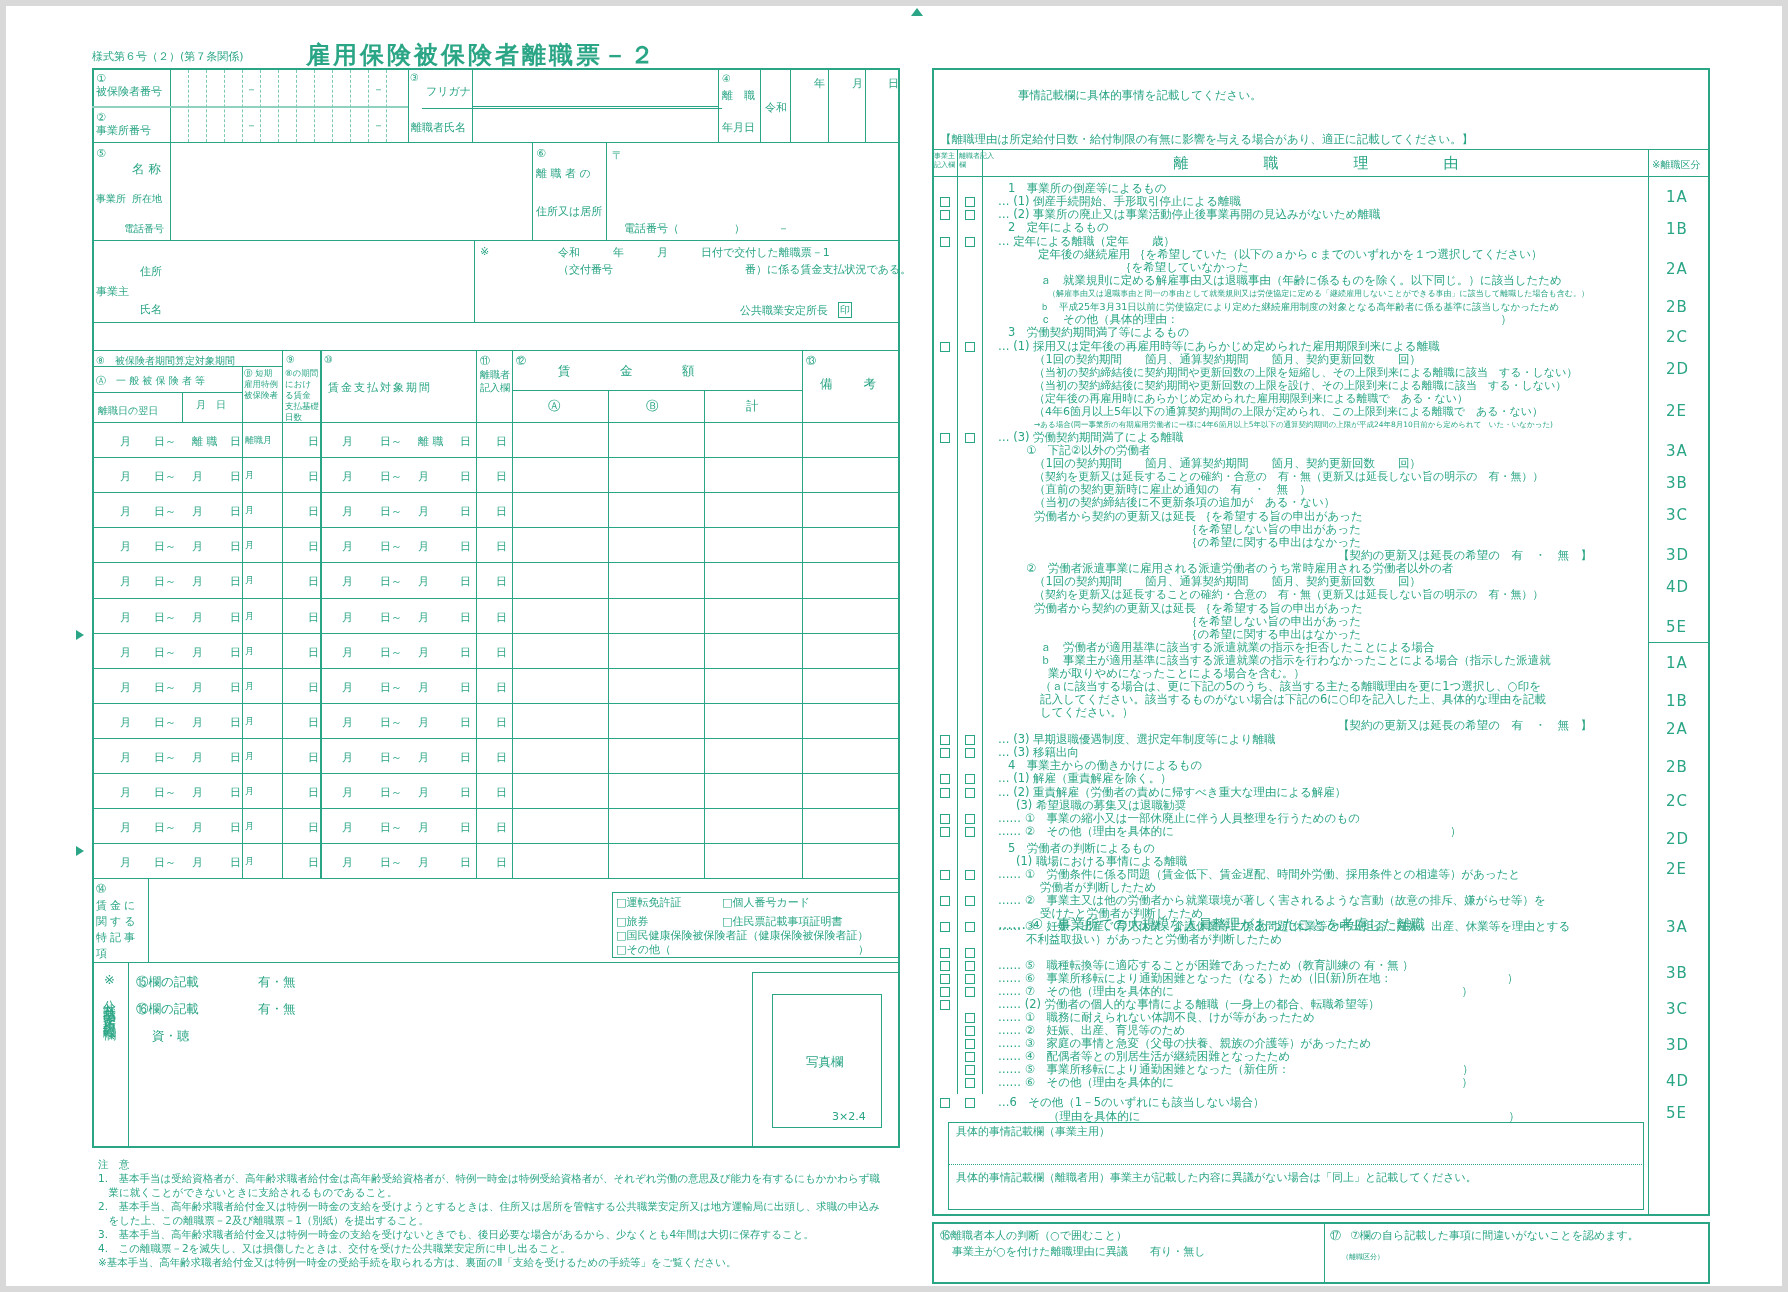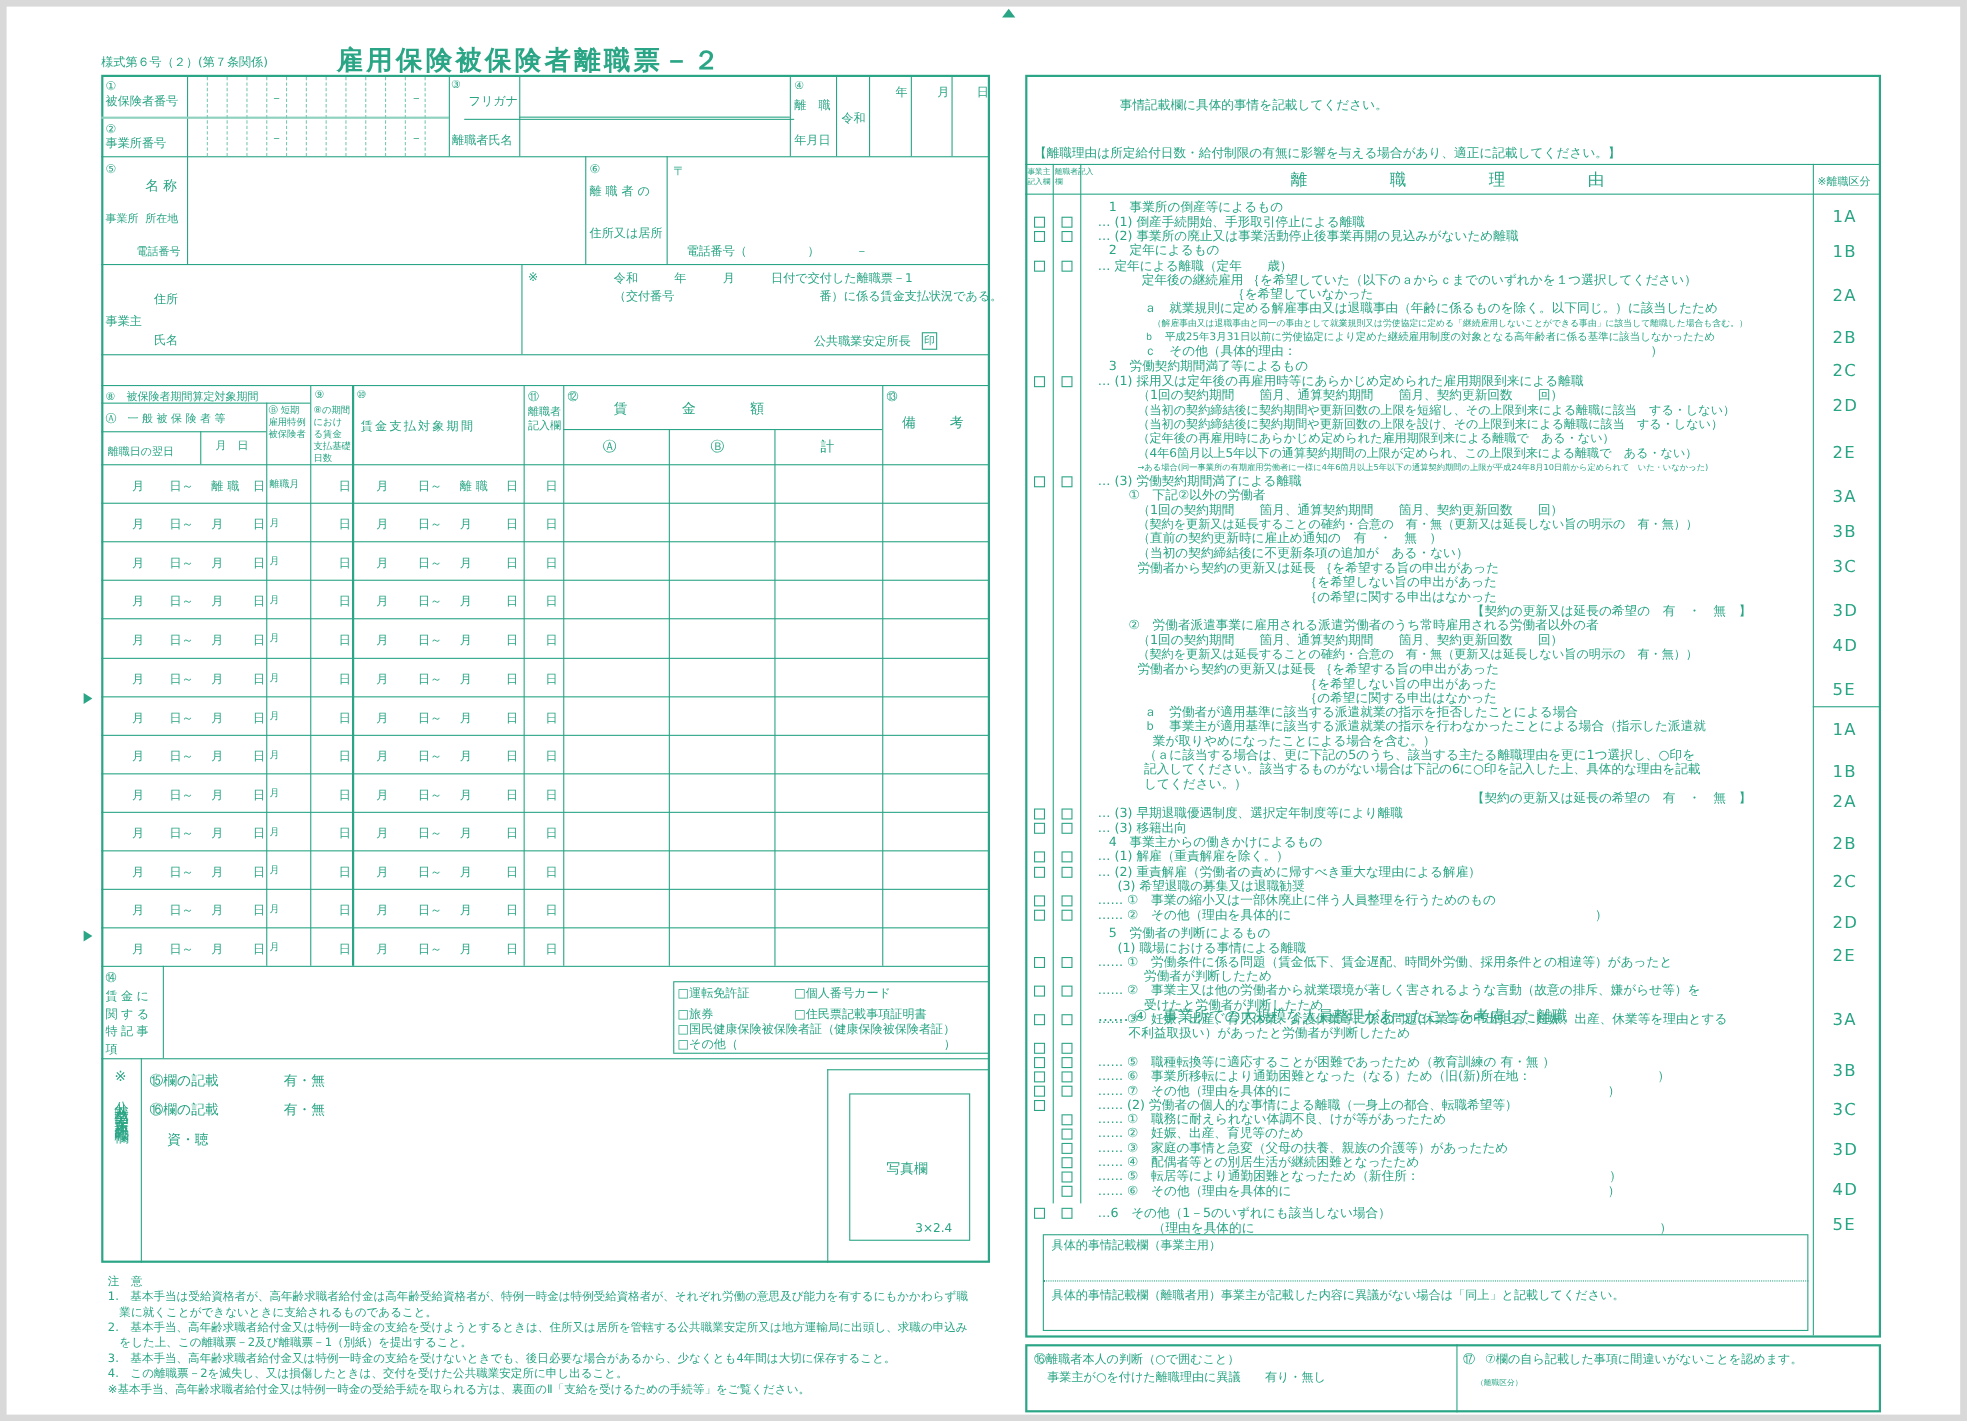--- a/index.html
+++ b/index.html
@@ -485,21 +485,21 @@
       <div class="rline" style="top:992px;left:992px;font-size:11.5px">…… (2) 労働者の個人的な事情による離職（一身上の都合、転職希望等）</div>
       <div class="cb" style="left:934px;top:994px"></div>
       <div class="rline" style="top:1005px;left:992px;font-size:11.5px">…… ①　職務に耐えられない体調不良、けが等があったため</div>
       <div class="cb" style="left:959px;top:1007px"></div>
       <div class="rline" style="top:1018px;left:992px;font-size:11.5px">…… ②　妊娠、出産、育児等のため</div>
       <div class="cb" style="left:959px;top:1020px"></div>
       <div class="rline" style="top:1031px;left:992px;font-size:11.5px">…… ③　家庭の事情と急変（父母の扶養、親族の介護等）があったため</div>
       <div class="cb" style="left:959px;top:1033px"></div>
       <div class="rline" style="top:1044px;left:992px;font-size:11.5px">…… ④　配偶者等との別居生活が継続困難となったため</div>
       <div class="cb" style="left:959px;top:1046px"></div>
-      <div class="rline" style="top:1057px;left:992px;font-size:11.5px">…… ⑤　転居等により通勤困難となったため（新住所：　　　　　　　　　　　　　　　）</div>
+      <div class="rline" style="top:1057px;left:992px;font-size:11.5px">…… ⑤　事業所移転により通勤困難となった（新住所：　　　　　　　　　　　　　　　）</div>
       <div class="cb" style="left:959px;top:1059px"></div>
       <div class="rline" style="top:1070px;left:992px;font-size:11.5px">…… ⑥　その他（理由を具体的に　　　　　　　　　　　　　　　　　　　　　　　　　）</div>
       <div class="cb" style="left:959px;top:1072px"></div>
       <div class="rline" style="top:1090px;left:992px;font-size:11.5px">…6　その他（1－5のいずれにも該当しない場合）</div>
       <div class="cb" style="left:934px;top:1092px"></div>
       <div class="cb" style="left:959px;top:1092px"></div>
       <div class="rline" style="top:1104px;left:1042px;font-size:11.5px">（理由を具体的に　　　　　　　　　　　　　　　　　　　　　　　　　　　　　　　　）</div>
     </div>
   <div id="codes">
       <div class="code" style="top:182px">1A</div>

